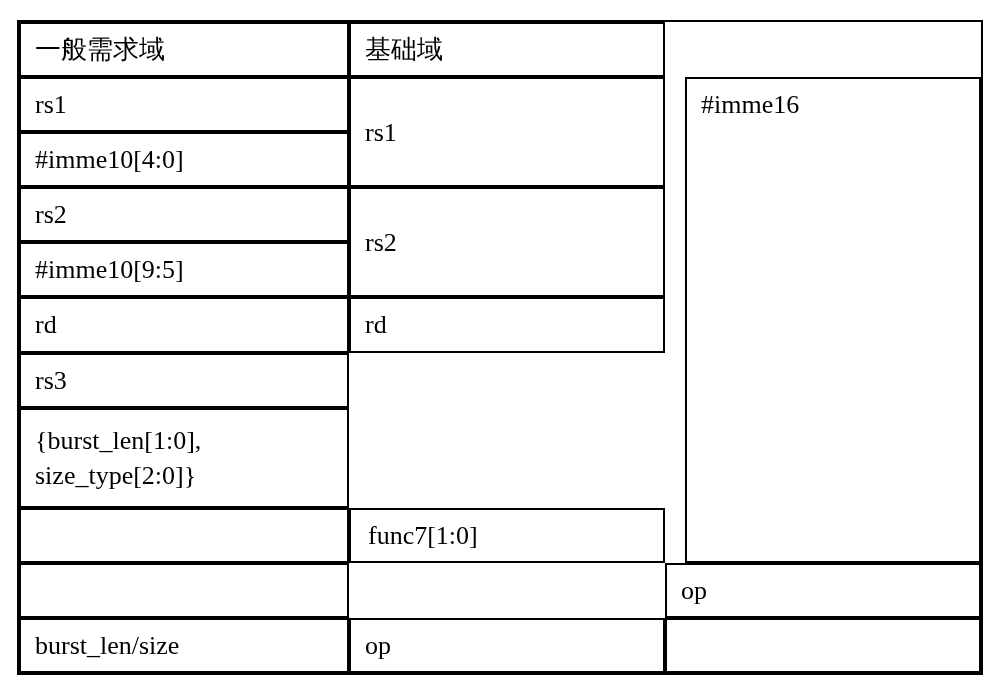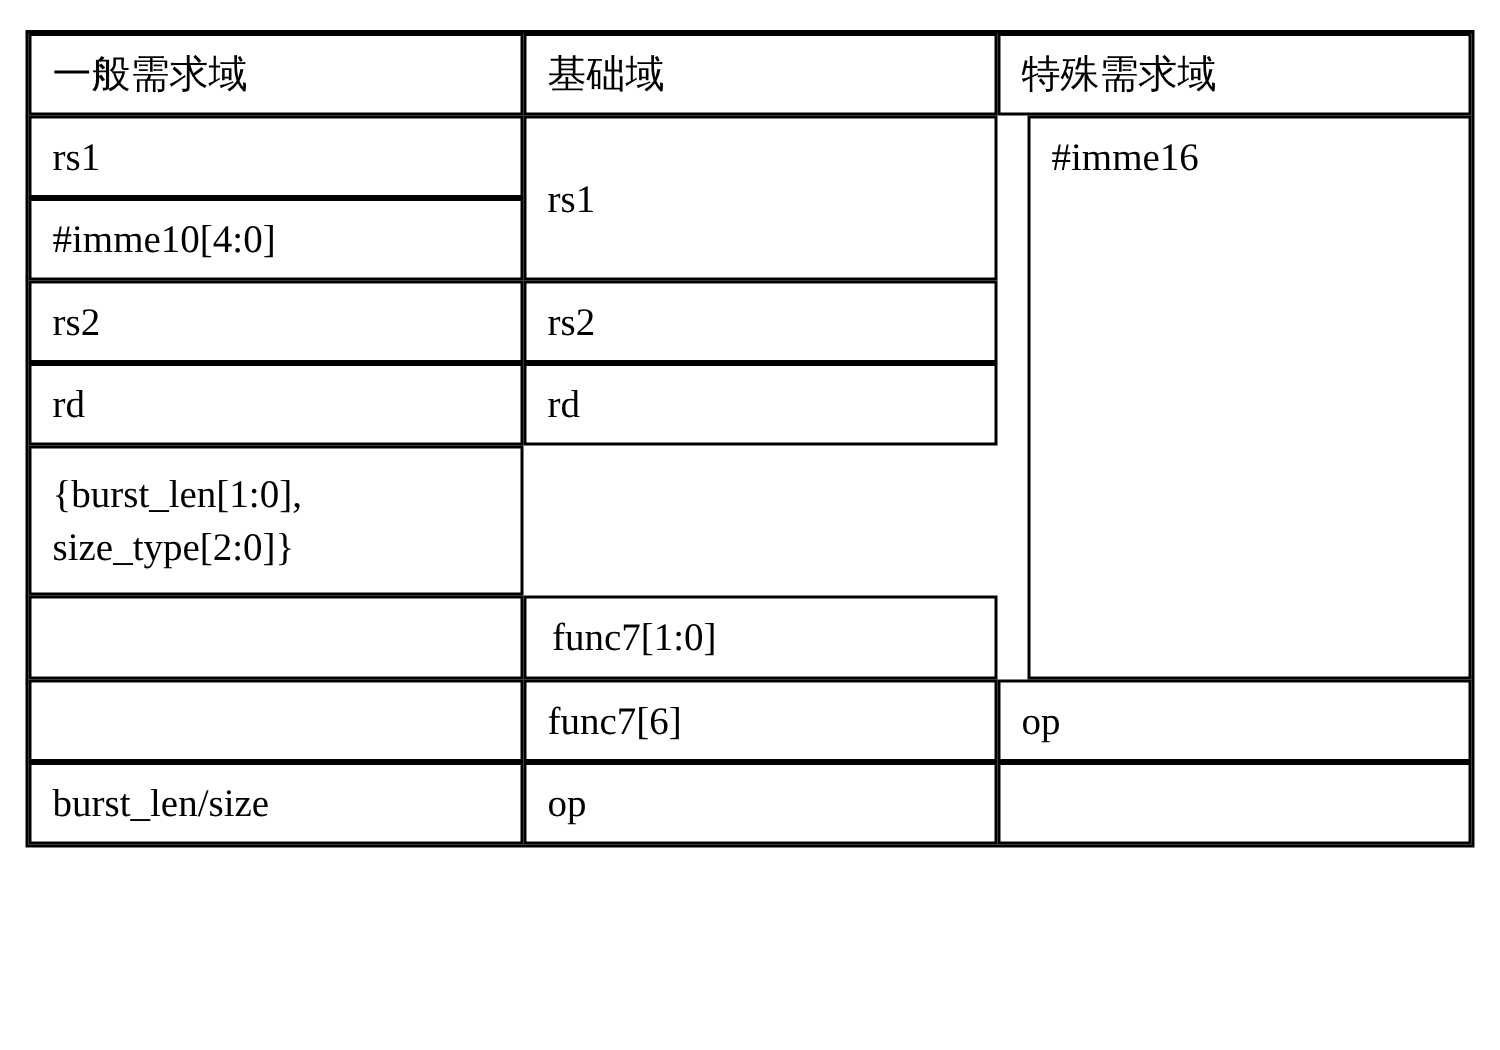--- a/index.html
+++ b/index.html
@@ -62,34 +62,34 @@
     .c-c1 { grid-column: 3; grid-row: 2 / span 9; align-items: flex-start; margin-left: 20px; }
     .c-c2 { grid-column: 3; grid-row: 11; }
     .c-c3 { grid-column: 3; grid-row: 12; }
   </style>
 </head>
 <body>
 
 <div class="table-container">
   <div class="cell header c-h1">一般需求域</div>
   <div class="cell header c-h2">基础域</div>
-  <div class="cell header c-h3">特殊需求域</div>
 
   <div class="cell c-a1">rs1</div>
   <div class="cell c-a2">#imme10[4:0]</div>
   <div class="cell c-a3">rs2</div>
+  <div class="cell c-a4">#imme10[9:5]</div>
   <div class="cell c-a5">rd</div>
+  <div class="cell c-a6">rs3</div>
   <div class="cell c-a8">{burst_len[1:0], size_type[2:0]}</div>
   <div class="cell c-a9"></div>
   <div class="cell c-a10"></div>
   <div class="cell c-a11">burst_len/size</div>
 
   <div class="cell c-b1">rs1</div>
   <div class="cell c-b2">rs2</div>
   <div class="cell c-b3">rd</div>
   <div class="cell c-b5">func7[1:0]</div>
-  <div class="cell c-b6">func7[6]</div>
   <div class="cell c-b7">op</div>
 
   <div class="cell c-c1">#imme16</div>
   <div class="cell c-c2">op</div>
   <div class="cell c-c3"></div>
 </div>
 
 </body></html>

